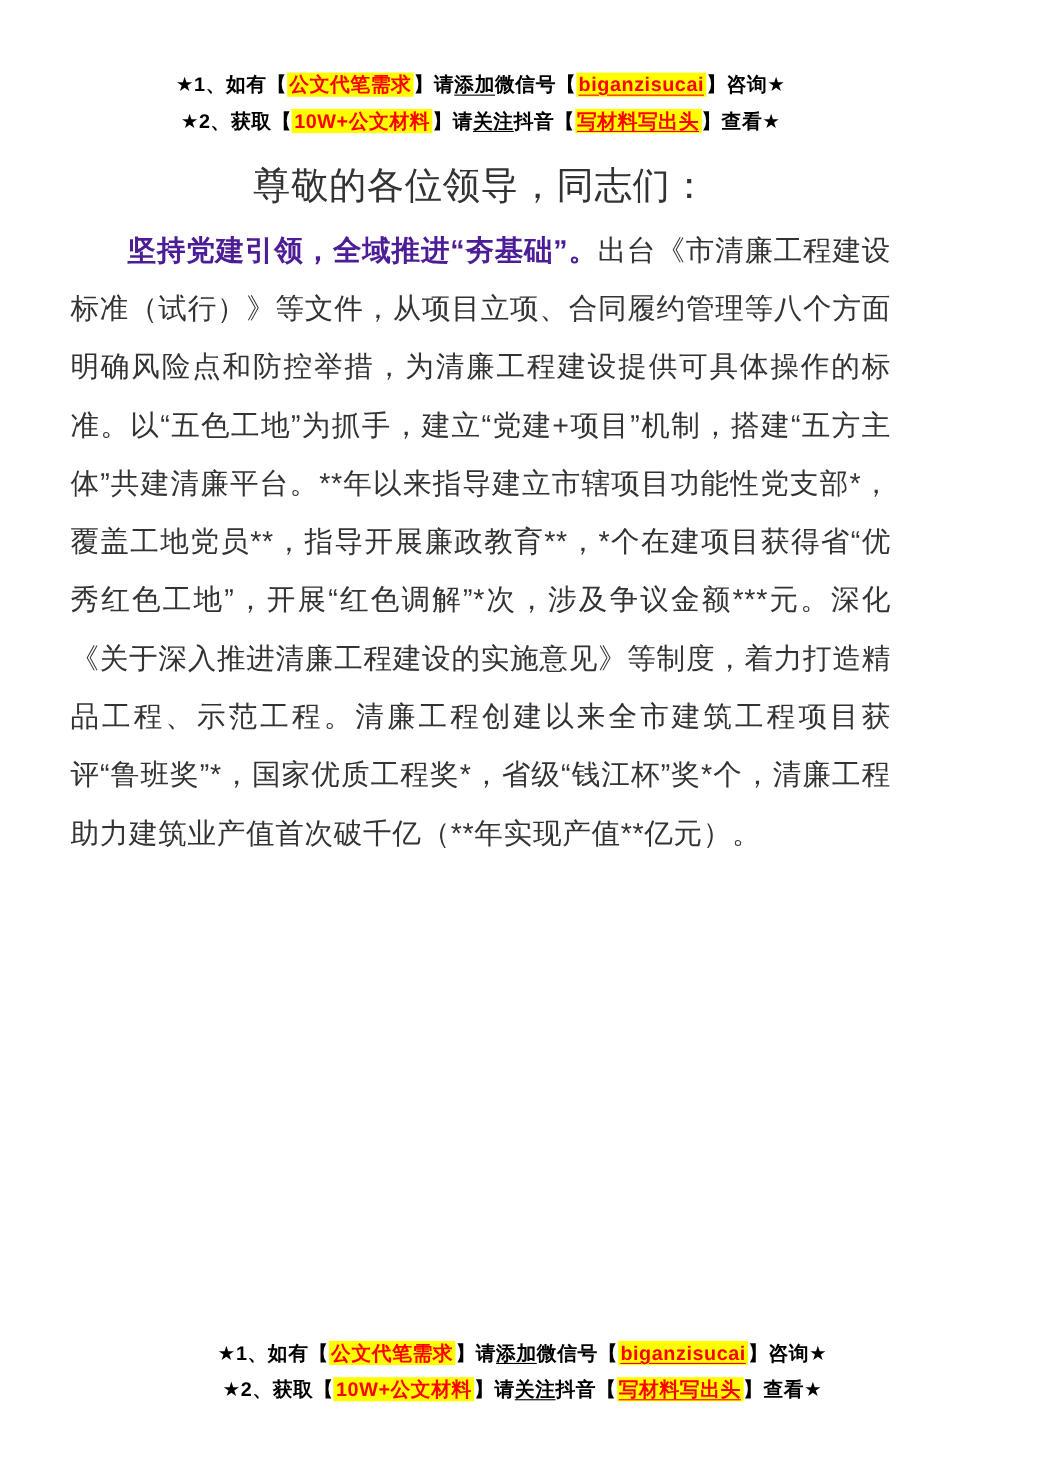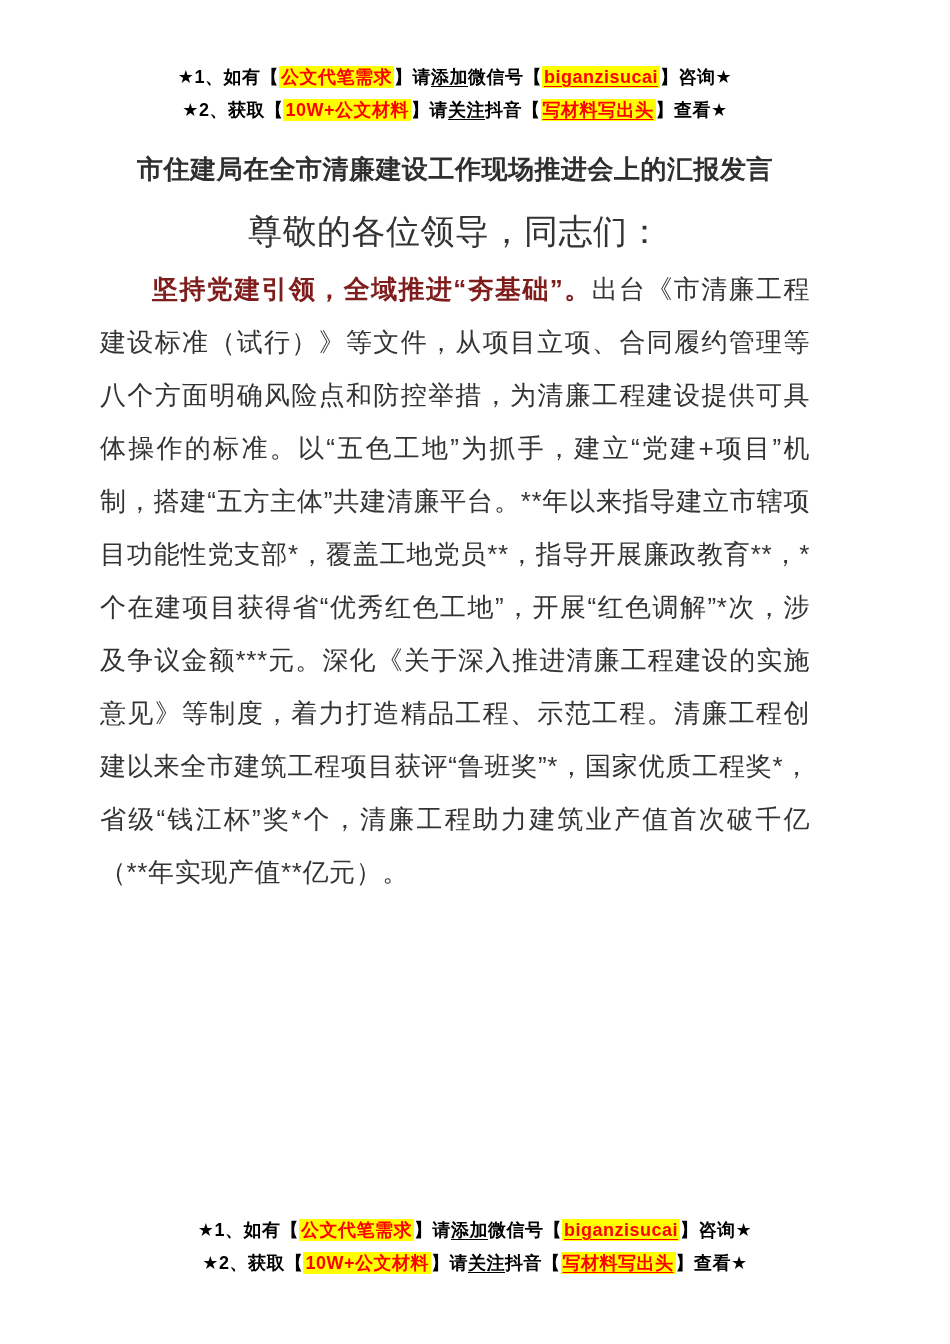--- a/index.html
+++ b/index.html
@@ -7,21 +7,21 @@
     padding: 0;
     background: #ffffff;
   }
   .page {
     position: relative;
     width: 950px;
     height: 1344px;
     margin: 0 auto;
     background: #ffffff;
     box-sizing: border-box;
-    padding: 61px 140px 0 100px;
+    padding: 61px 140px 0 64px;
     font-family: "Liberation Sans", "DejaVu Sans", sans-serif;
     overflow: hidden;
   }
   .notice {
     text-align: center;
     font-weight: bold;
     font-size: 18px;
     line-height: 33px;
     color: #000000;
     letter-spacing: 0.5px;
@@ -66,40 +66,39 @@
     margin-top: 12px;
     font-size: 26px;
     color: #333333;
     line-height: 53px;
     text-indent: 2em;
     text-align: justify;
     letter-spacing: 0.6px;
   }
   .para .lead {
     font-weight: bold;
-    color: #7f1d1d;
+    color: #4c1d95;
   }
   .footer-notice {
     position: absolute;
     left: 0;
     right: 0;
     bottom: 64px;
   }
 </style>
 </head>
 <body>
 
 <div class="page">
 
   <div class="notice">
       <div class="notice-line"><span class="seg-plain">★1、如有【</span><span class="seg-highlight-red">公文代笔需求</span><span class="seg-plain">】请</span><span class="seg-underline">添加</span><span class="seg-plain">微信号【</span><span class="seg-highlight-red-underline">biganzisucai</span><span class="seg-plain">】咨询★</span></div>
       <div class="notice-line"><span class="seg-plain">★2、获取【</span><span class="seg-highlight-red">10W+公文材料</span><span class="seg-plain">】请</span><span class="seg-underline">关注</span><span class="seg-plain">抖音【</span><span class="seg-highlight-red-underline">写材料写出头</span><span class="seg-plain">】查看★</span></div>
     </div>
 
-  <div class="doc-title">市住建局在全市清廉建设工作现场推进会上的汇报发言</div>
 
   <div class="greeting">尊敬的各位领导，同志们：</div>
 
 
   <div class="para">
     <span class="lead">坚持党建引领，全域推进“夯基础”。</span><span>出台《市清廉工程建设标准（试行）》等文件，从项目立项、合同履约管理等八个方面明确风险点和防控举措，为清廉工程建设提供可具体操作的标准。以“五色工地”为抓手，建立“党建+项目”机制，搭建“五方主体”共建清廉平台。**年以来指导建立市辖项目功能性党支部*，覆盖工地党员**，指导开展廉政教育**，*个在建项目获得省“优秀红色工地”，开展“红色调解”*次，涉及争议金额***元。深化《关于深入推进清廉工程建设的实施意见》等制度，着力打造精品工程、示范工程。清廉工程创建以来全市建筑工程项目获评“鲁班奖”*，国家优质工程奖*，省级“钱江杯”奖*个，清廉工程助力建筑业产值首次破千亿（**年实现产值**亿元）。</span>
   </div>
 
   <div class="notice footer-notice">
       <div class="notice-line"><span class="seg-plain">★1、如有【</span><span class="seg-highlight-red">公文代笔需求</span><span class="seg-plain">】请</span><span class="seg-underline">添加</span><span class="seg-plain">微信号【</span><span class="seg-highlight-red-underline">biganzisucai</span><span class="seg-plain">】咨询★</span></div>

